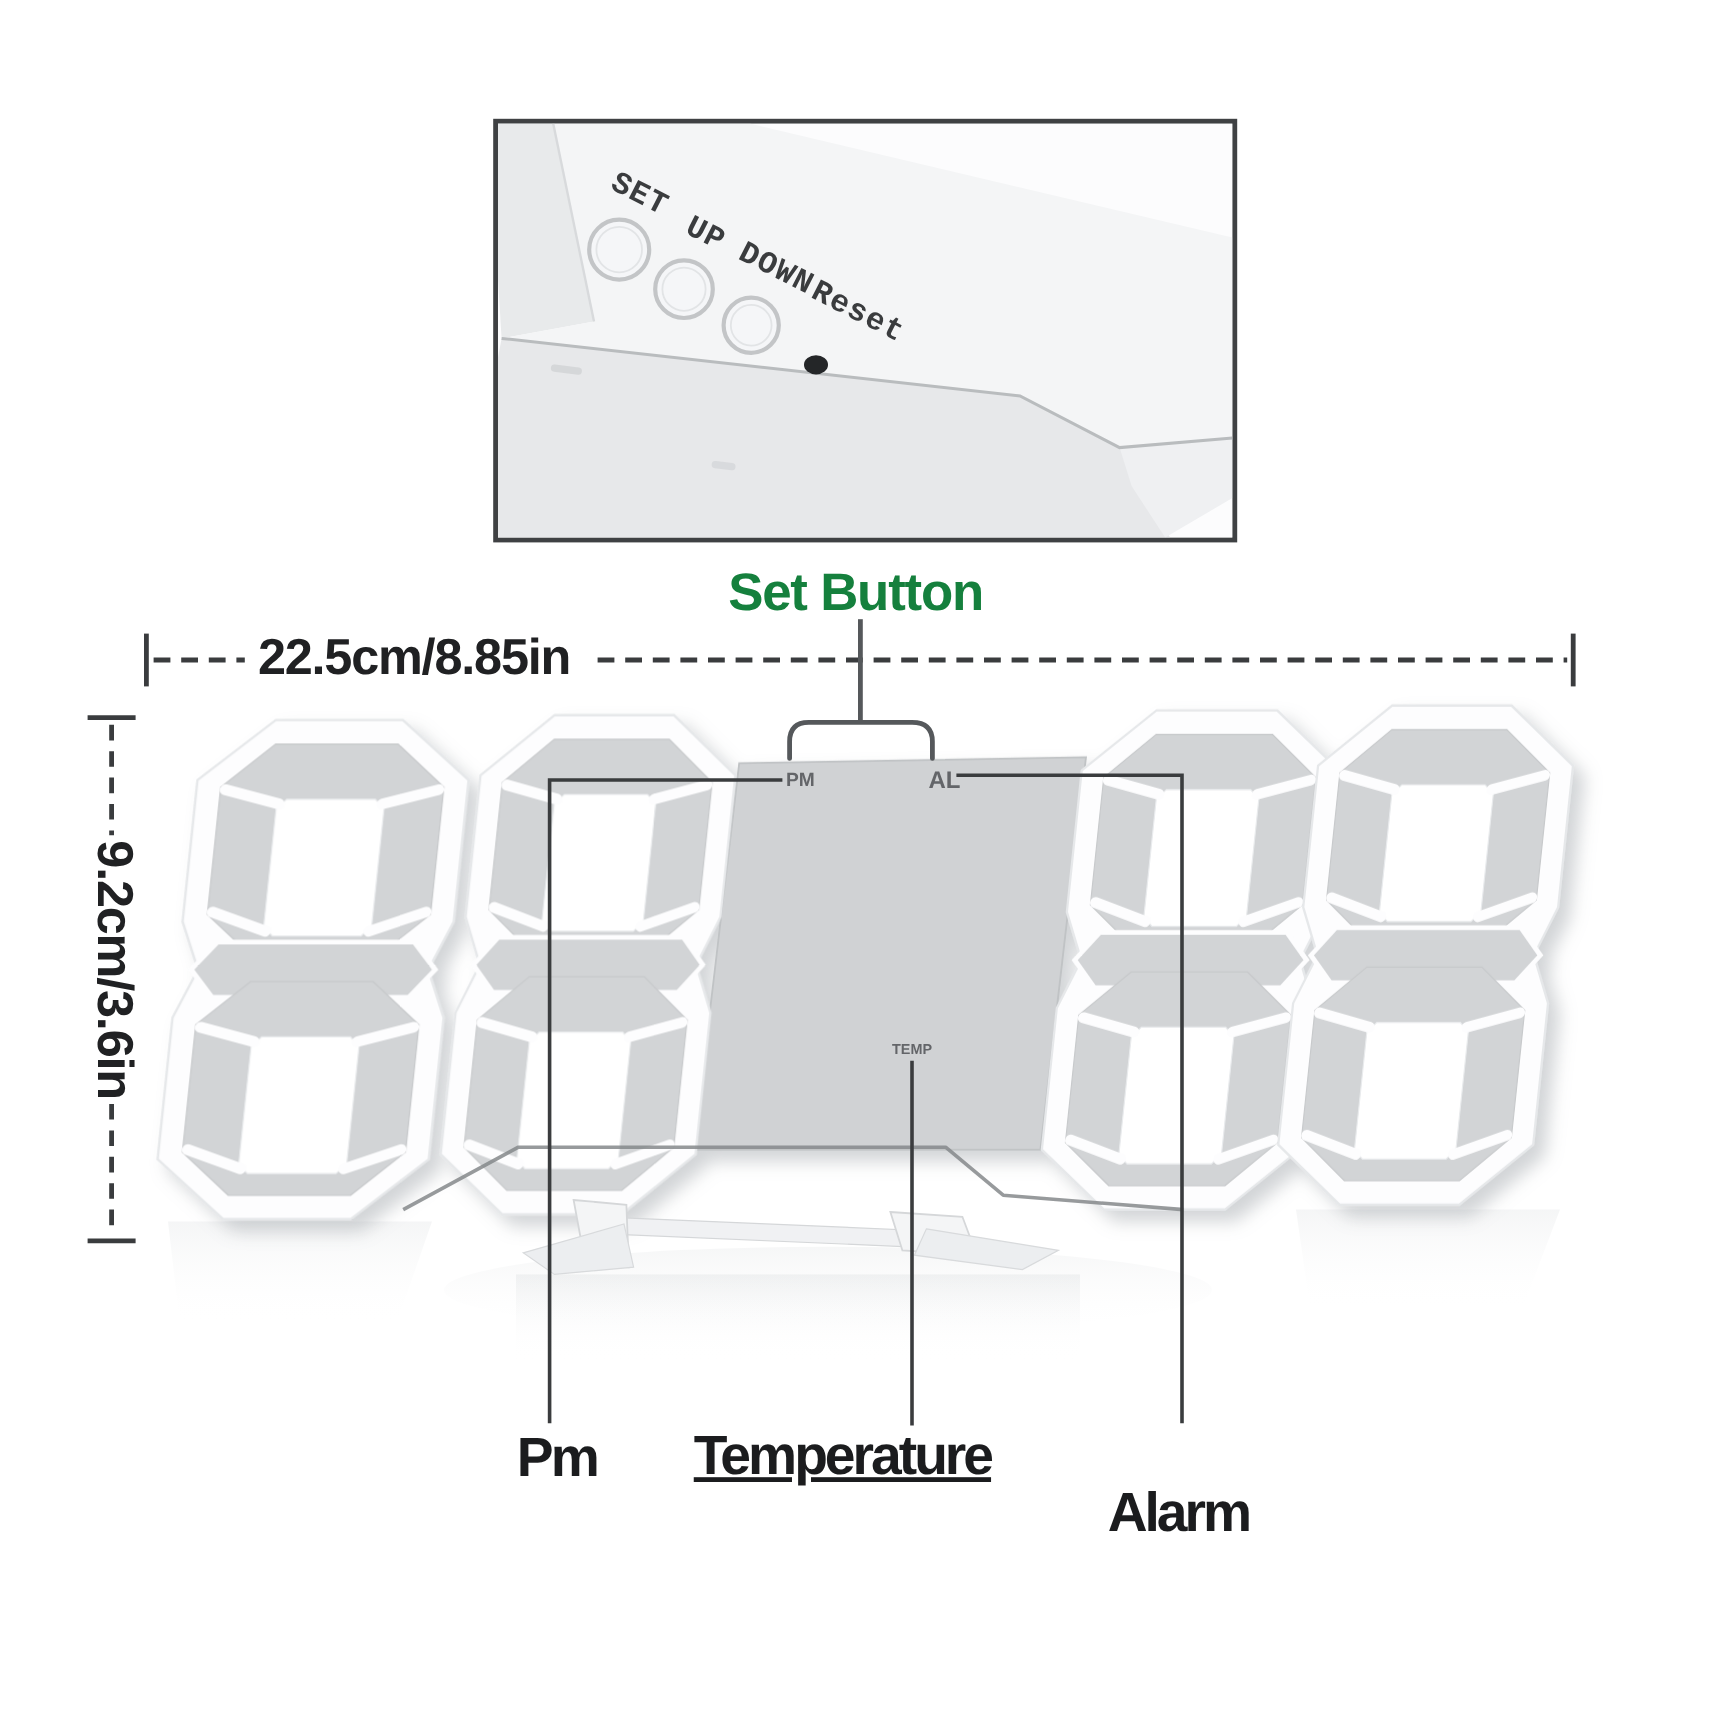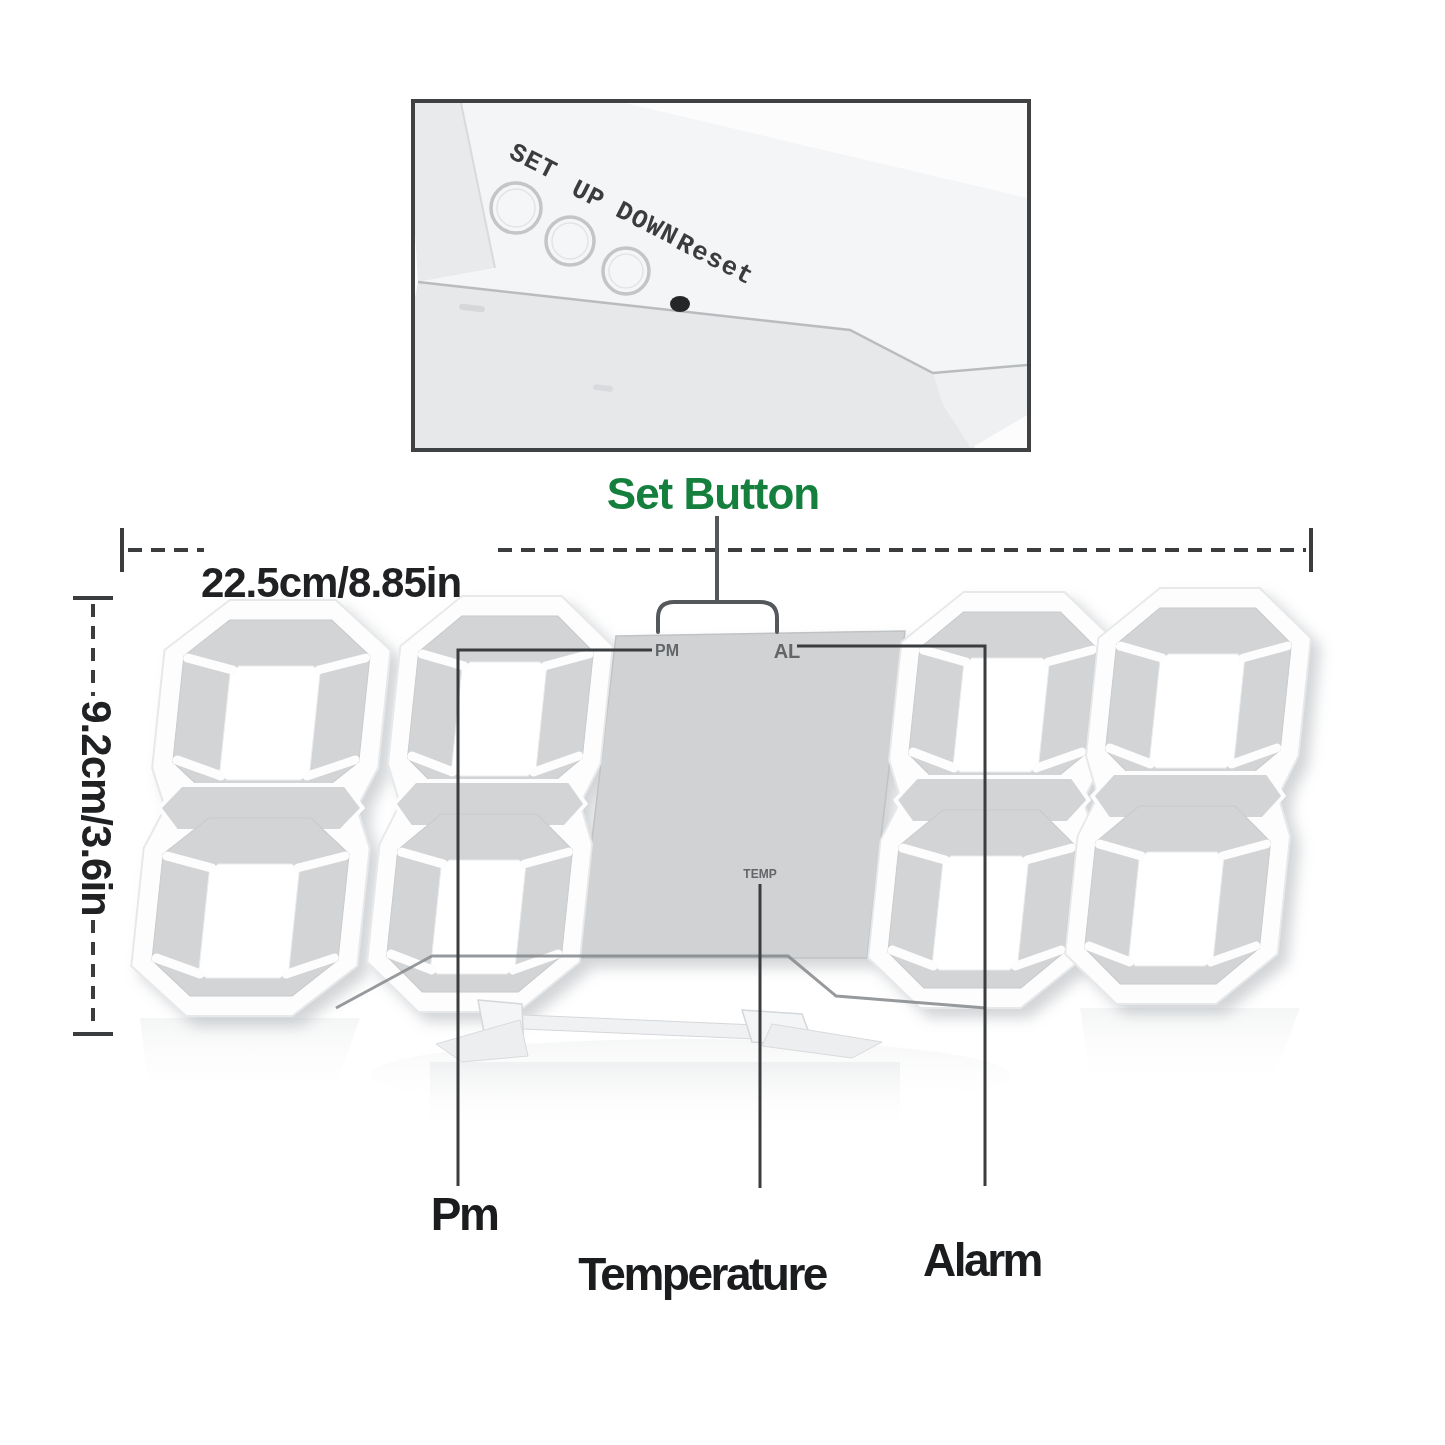--- a/index.html
+++ b/index.html
@@ -143,25 +143,25 @@
 
     <g stroke="#3a3c3e" stroke-width="3" fill="none">
       <path d="M652 650 L458 650 L458 1186"></path>
       <path d="M797 646 L985 646 L985 1186"></path>
       <line x1="760" y1="884" x2="760" y2="1188"></line>
     </g>
   </svg>
 
   <div class="lbl lbl-red" style="left:713px;top:494px;color:#15803d;">Set Button</div>
 
-  <div class="lbl lbl-dim" style="left:331px;top:548px;margin-top:35px;">22.5cm/8.85in</div>
+  <div class="lbl lbl-dim" style="left:345px;top:548px;">22.5cm/8.85in</div>
 
   <div class="lbl lbl-dim lbl-dim-v" style="left:96px;top:808px;">9.2cm/3.6in</div>
 
   <div class="lbl lbl-marking" style="left:667px;top:651px;font-size:16px;">PM</div>
   <div class="lbl lbl-marking" style="left:787px;top:651px;font-size:20px;">AL</div>
   <div class="lbl lbl-marking" style="left:760px;top:874px;font-size:12px;">TEMP</div>
 
   <div class="lbl lbl-callout" style="left:464px;top:1214px;">Pm</div>
-  <div class="lbl lbl-callout" style="left:702px;top:1274px;">Temperature</div>
+  <div class="lbl lbl-callout" style="left:702px;top:1212px;text-decoration:underline;">Temperature</div>
   <div class="lbl lbl-callout" style="left:982px;top:1260px;">Alarm</div>
 
 </div>
 
 </body></html>

